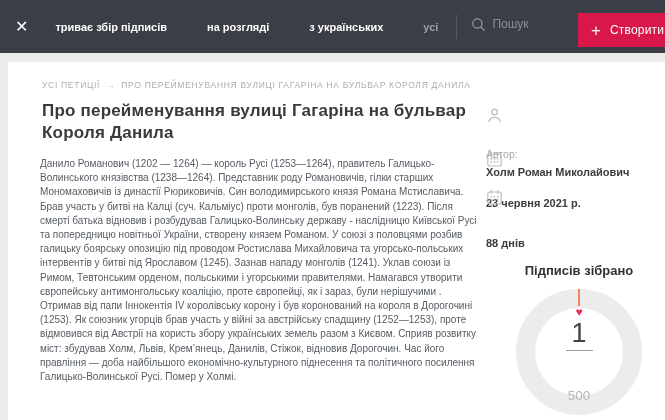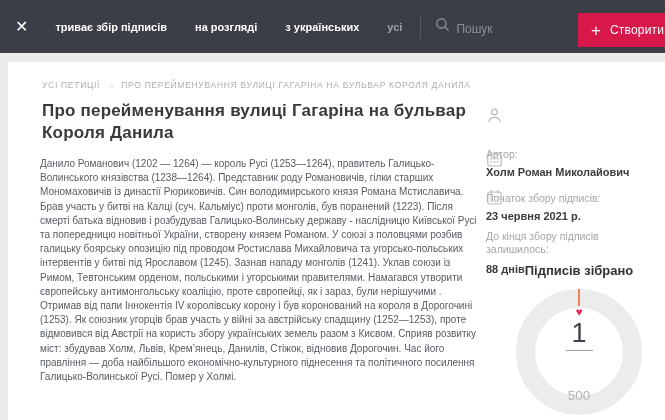--- a/index.html
+++ b/index.html
@@ -12,25 +12,25 @@
 
   
   .navbar {
     position:absolute; left:0; top:0; width:665px; height:53px;
     background:#3b3e46; display:flex; align-items:center;
   }
   .close-btn {
     margin-left:15px; color:#ffffff; font-size:16px; line-height:1;
     cursor:pointer; font-weight:400;
   }
-  .tabs { display:flex; gap:28px; margin-left:27px; align-items:center; }
+  .tabs { display:flex; gap:40px; margin-left:27px; align-items:center; }
   .tab { color:#ffffff; font-weight:700; font-size:11px; white-space:nowrap; cursor:pointer; }
   .tab.muted { color:#9aa0a7; }
   .nav-divider { width:1px; height:24px; background:#565961; margin-left:18px; margin-right:14px; }
-  .search-box { display:flex; align-items:flex-end; gap:6px; }
+  .search-box { display:flex; align-items:flex-start; gap:6px; }
   .search-box svg { flex:0 0 auto; }
   .search-input {
     background:transparent; border:none; outline:none;
     color:#c7c9cc; font-size:12px; width:110px;
     font-family:"Liberation Sans","DejaVu Sans",sans-serif;
   }
   .search-input::placeholder { color:#8a8e95; opacity:1; }
   .create-btn {
     position:absolute; left:578px; top:13px; width:160px; height:34px;
     background:#d8174a; color:#fff; border:none; cursor:pointer;
@@ -155,21 +155,20 @@
         <rect x="4.5" y="7" width="1.6" height="1.6"></rect>
           <rect x="7.7" y="7" width="1.6" height="1.6"></rect>
           <rect x="10.9" y="7" width="1.6" height="1.6"></rect>
         <rect x="4.5" y="10.2" width="1.6" height="1.6"></rect>
           <rect x="7.7" y="10.2" width="1.6" height="1.6"></rect>
           <rect x="10.9" y="10.2" width="1.6" height="1.6"></rect>
       </g>
     </svg>
   </span>
   <div>
-    <div class="side-label">Початок збору підписів:</div>
     <div class="side-value">23 червня 2021 р.</div>
   </div>
 </div>
 
 <div class="side-row row-deadline">
   <span class="side-icon">
     <svg width="17" height="17" viewBox="0 0 17 17" fill="none">
       <rect x="1.8" y="3" width="13.4" height="12" rx="2" stroke="#b9bcc0" stroke-width="1.2"></rect>
       <line x1="5.3" y1="1.5" x2="5.3" y2="4.2" stroke="#b9bcc0" stroke-width="1.2" stroke-linecap="round"></line>
       <line x1="11.7" y1="1.5" x2="11.7" y2="4.2" stroke="#b9bcc0" stroke-width="1.2" stroke-linecap="round"></line>
@@ -177,21 +176,20 @@
         <rect x="4.5" y="7" width="1.6" height="1.6"></rect>
           <rect x="7.7" y="7" width="1.6" height="1.6"></rect>
           <rect x="10.9" y="7" width="1.6" height="1.6"></rect>
         <rect x="4.5" y="10.2" width="1.6" height="1.6"></rect>
           <rect x="7.7" y="10.2" width="1.6" height="1.6"></rect>
           <rect x="10.9" y="10.2" width="1.6" height="1.6"></rect>
       </g>
     </svg>
   </span>
   <div>
-    <div class="side-label narrow">До кінця збору підписів залишилось:</div>
     <div class="side-value normal">88 днів</div>
   </div>
 </div>
 
 <div class="sig-title">Підписів зібрано</div>
 
 <div class="gauge">
   <div class="gauge-ring"></div>
   <div class="gauge-tick"></div>
   <div class="gauge-center">

